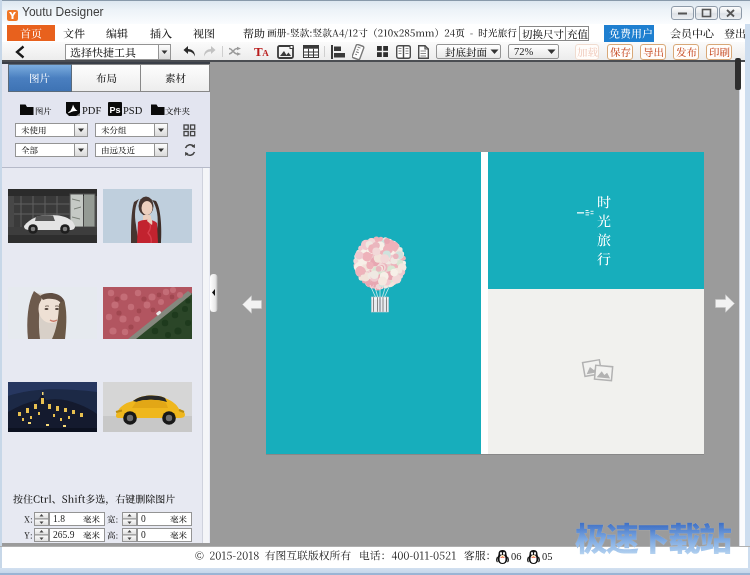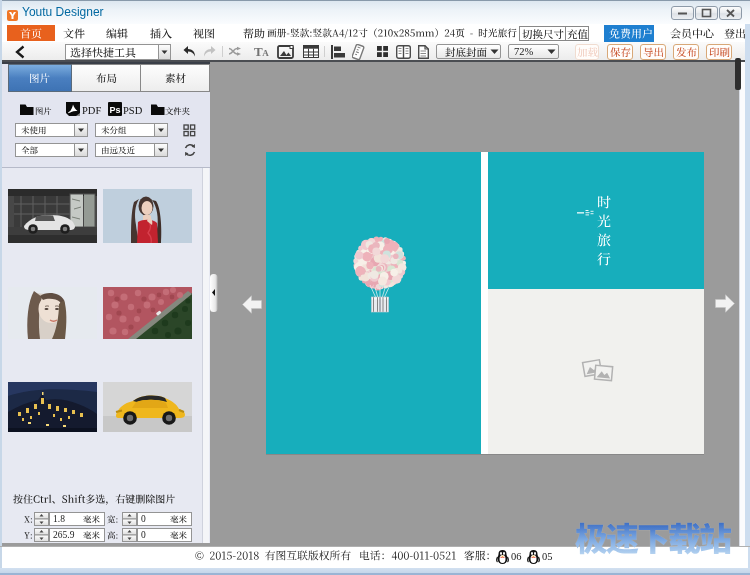--- a/index.html
+++ b/index.html
@@ -5,21 +5,21 @@
 body{width:750px;height:575px;position:relative;overflow:hidden;font-family:"Liberation Sans",sans-serif;background:#fff}
 </style></head>
 <body>
 <div style="position:absolute;left:0px;top:0px;width:750px;height:575px;background:#9b9b9b"></div>
 <div style="position:absolute;left:0px;top:0px;width:750px;height:24px;background:linear-gradient(#dde7f0,#edf3f8 40%,#fafcfe);border-top:1px solid #8899aa;box-sizing:border-box"></div>
 <div style="position:absolute;left:0px;top:0px;width:2px;height:575px;background:#c7d7e8"></div>
 <div style="position:absolute;left:7px;top:10px;line-height:0"><svg width="11" height="11">
       <rect x="0" y="0" width="11" height="11" rx="2" fill="#F07828"></rect>
       <path d="M2 2 L4.2 2 L5.5 4.5 L6.8 2 L9 2 L6.5 6 L6.5 9 L4.5 9 L4.5 6 Z" fill="#fff"></path>
     </svg></div>
-<div style="position:absolute;left:22px;top:5px;font:normal 12px 'Liberation Sans',sans-serif;color:#0369a1;white-space:nowrap">Youtu Designer</div>
+<div style="position:absolute;left:22px;top:5px;font:normal 12px 'Liberation Sans',sans-serif;color:#404040;white-space:nowrap">Youtu Designer</div>
 <div style="position:absolute;left:671px;top:6px;line-height:0"><svg width="23" height="14">
       <rect x="0.5" y="0.5" width="22" height="13" rx="2.5" fill="url(#g0)" stroke="#8d9aa8"></rect>
       <defs>
         <linearGradient id="g0" x1="0" y1="0" x2="0" y2="1">
           <stop offset="0" stop-color="#fdfdfd"></stop>
           <stop offset="0.5" stop-color="#e8ebee"></stop>
           <stop offset="0.55" stop-color="#dde1e6"></stop>
           <stop offset="1" stop-color="#eef1f4"></stop>
         </linearGradient>
       </defs>
@@ -193,21 +193,21 @@
       <path d="M6 1 L1.5 5 L6 9 L6 6.5 C9.5 6.5 11.5 8 13 11.5 C13 6.5 10.5 4.2 6 4 Z" fill="#2a2a2a"></path>
     </svg></div>
 <div style="position:absolute;left:203px;top:45px;line-height:0"><svg width="14" height="13">
       <path d="M8 1 L12.5 5 L8 9 L8 6.5 C4.5 6.5 2.5 8 1 11.5 C1 6.5 3.5 4.2 8 4 Z" fill="#c2c2c2"></path>
     </svg></div>
 <div style="position:absolute;left:222px;top:46px;width:1px;height:11px;background:#cfcfcf"></div>
 <div style="position:absolute;left:228px;top:46px;line-height:0"><svg width="15" height="11">
       <path d="M1 2.5 C4.5 2.5 5.5 8 9 8 M1 8 C4.5 8 5.5 2.5 9 2.5" stroke="#9a9a9a" stroke-width="1.5" fill="none"></path>
       <path d="M9 0.8 L13 2.5 L9 4.2 Z M9 6.3 L13 8 L9 9.7 Z" fill="#9a9a9a"></path>
     </svg></div>
-<div style="position:absolute;left:254px;top:44px;font:bold 13px 'Liberation Serif',serif;color:#737373;letter-spacing:-0.5px">T<span style="font-size:9px">A</span></div>
+<div style="position:absolute;left:254px;top:44px;font:bold 13px 'Liberation Serif',serif;color:#b91c1c;letter-spacing:-0.5px">T<span style="font-size:9px">A</span></div>
 <div style="position:absolute;left:277px;top:45px;line-height:0"><svg width="17" height="14">
       <rect x="1" y="1" width="15" height="12" rx="1.5" fill="none" stroke="#3a3a3a" stroke-width="1.8"></rect>
       <path d="M3 11 L7 6 L10 11 Z" fill="#3a3a3a"></path>
       <path d="M8.5 11 L11.5 7.5 L14 11 Z" fill="#3a3a3a"></path>
       <rect x="12.5" y="0" width="4" height="4" fill="#3a3a3a"></rect>
       <rect x="13.5" y="1" width="2" height="2" fill="#fff"></rect>
     </svg></div>
 <div style="position:absolute;left:303px;top:45px;line-height:0"><svg width="16" height="13">
       <rect x="0.5" y="0.5" width="15" height="12" fill="#fff" stroke="#3a3a3a"></rect>
       <rect x="0.5" y="0.5" width="15" height="3.2" fill="#3a3a3a"></rect>

